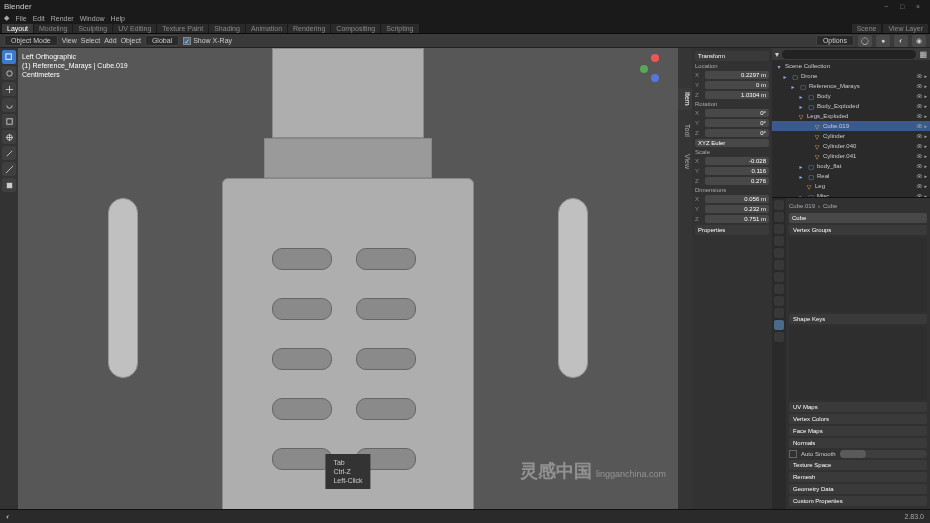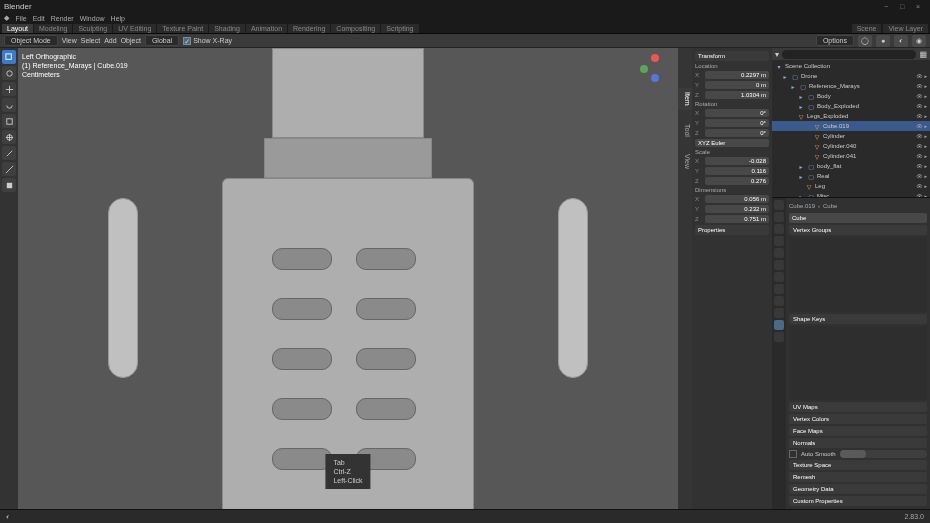--- a/index.html
+++ b/index.html
@@ -205,20 +205,24 @@
       <div class="vent" style="left:32%;top:350px;"></div>
       <div class="vent" style="left:52%;top:350px;"></div>
       <div class="vent" style="left:32%;top:400px;"></div>
       <div class="vent" style="left:52%;top:400px;"></div>
     </div>
     <div class="hint-box">
       <div>Tab</div>
       <div>Ctrl-Z</div>
       <div>Left-Click</div>
     </div>
+    <div class="watermark">
+      <span>灵感中国</span>
+      <span class="sub">lingganchina.com</span>
+    </div>
   </div>
 
   <div class="npanel-tabs">
     <div class="vt active">Item</div>
     <div class="vt">Tool</div>
     <div class="vt">View</div>
   </div>
 
   <div class="npanel">
     <div class="hdr">Transform</div>

